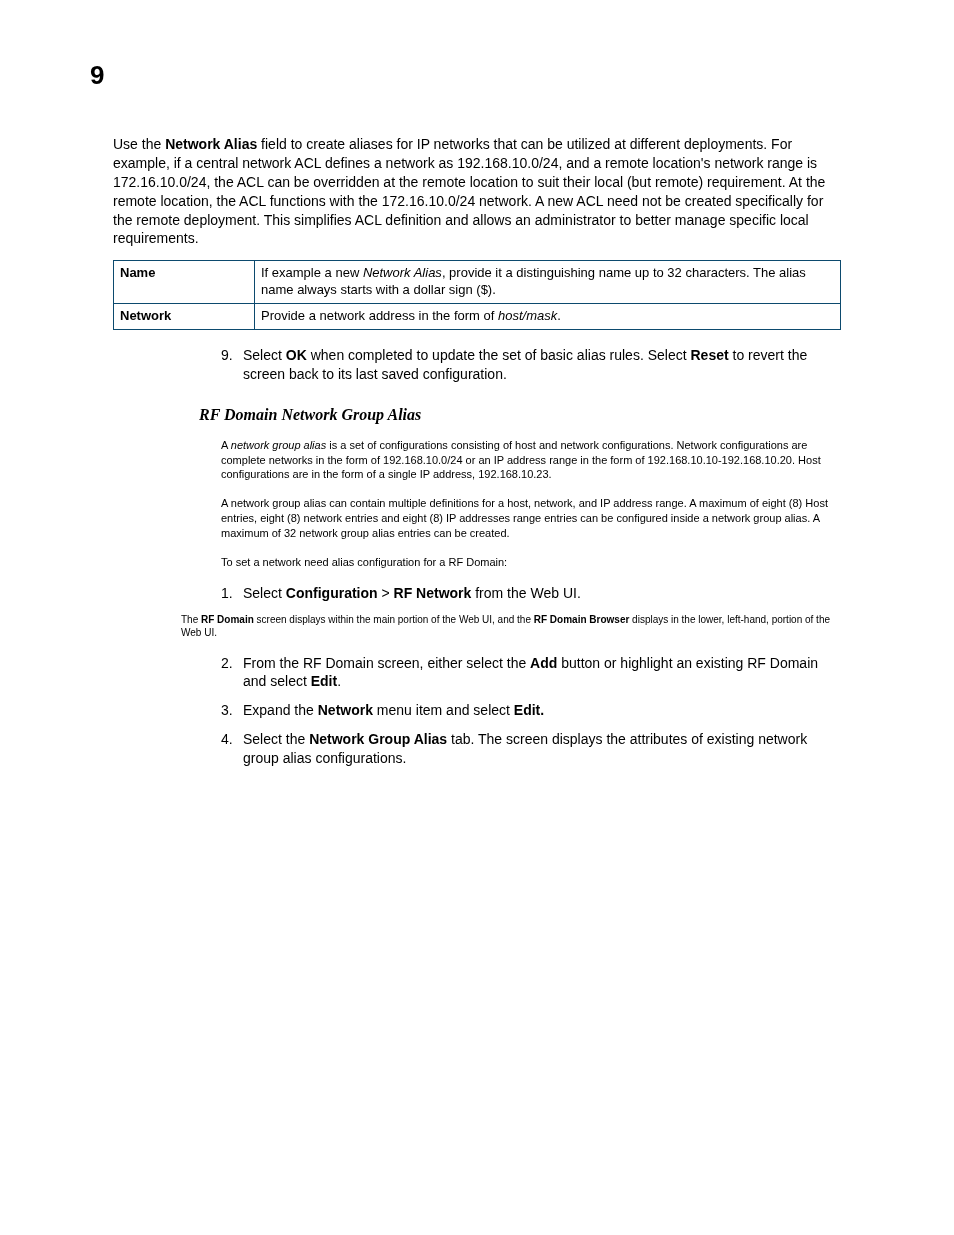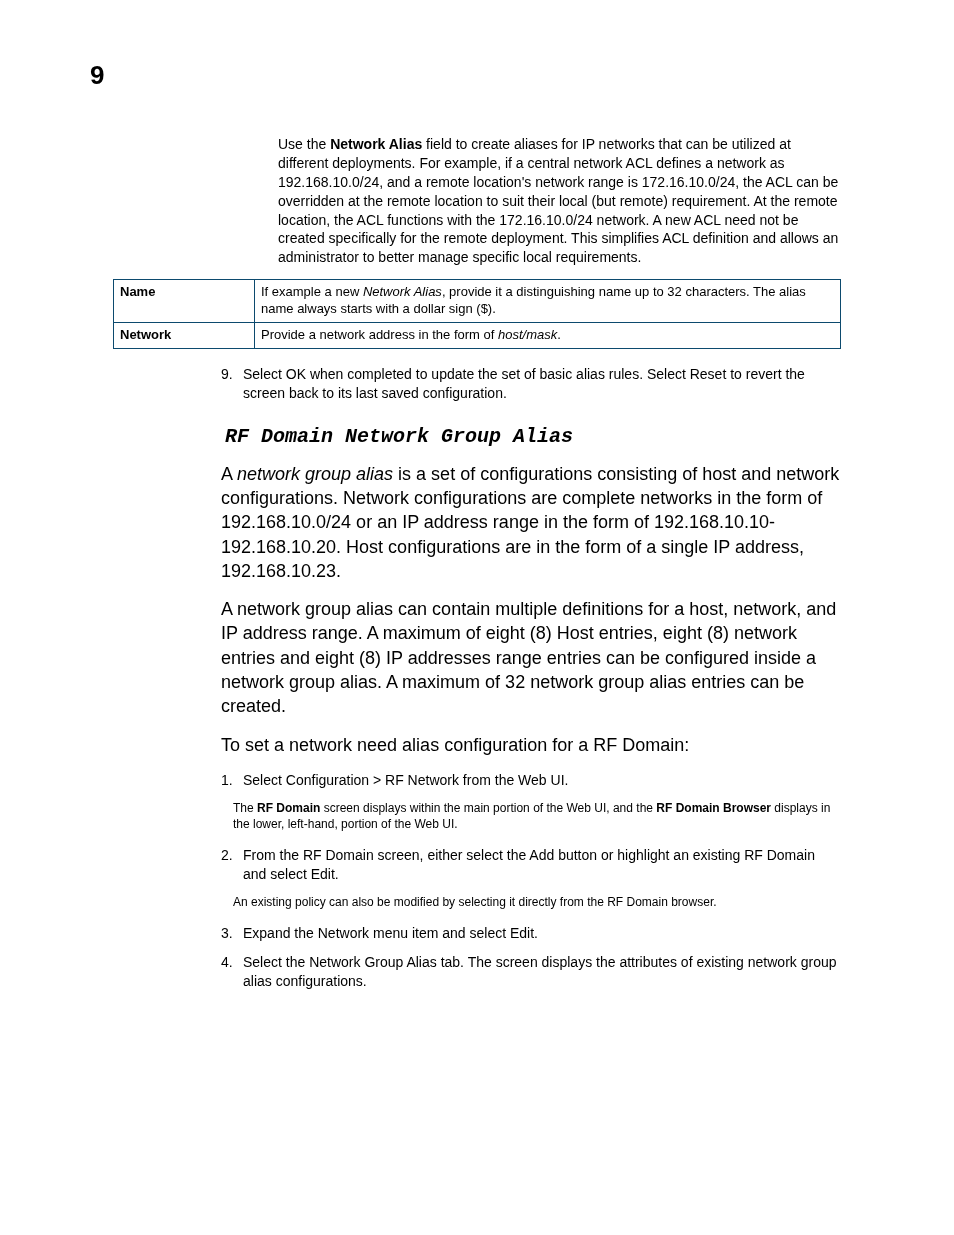--- a/index.html
+++ b/index.html
@@ -20,21 +20,20 @@
     font-weight: bold;
     font-family: Arial, sans-serif;
   }
   .content {
     position: absolute;
     top: 135px;
     left: 113px;
     width: 728px;
   }
   .intro-para {
-    margin-left: 165px;
     font-size: 14px;
     line-height: 1.35;
     margin-bottom: 12px;
   }
   .intro-para .bold { font-weight: bold; }
   table.defs {
     border-collapse: collapse;
     width: 100%;
     margin-top: 8px;
     margin-bottom: 16px;
@@ -58,40 +57,40 @@
   }
   .step-line {
     display: flex;
     margin-bottom: 10px;
   }
   .step-num {
     width: 22px;
     flex-shrink: 0;
   }
   .step-body { flex: 1; }
-  .step-body .bold { font-weight: normal; }
+  .step-body .bold { font-weight: bold; }
   .sub-indent {
-    margin-left: 120px;
-    font-size: 12px;
+    margin-left: 68px;
+    font-size: 10px;
     line-height: 1.35;
     margin-bottom: 14px;
   }
   .sub-indent .bold { font-weight: bold; }
   .section-heading {
-    margin-left: 112px;
-    font-family: Liberation Mono, monospace;
+    margin-left: 86px;
+    font-family: Liberation Serif, serif;
     font-style: italic;
     font-weight: bold;
-    font-size: 20px;
+    font-size: 16px;
     margin-top: 22px;
     margin-bottom: 14px;
   }
   .body-para {
     margin-left: 108px;
-    font-size: 18px;
+    font-size: 11px;
     line-height: 1.35;
     margin-bottom: 14px;
   }
   .body-para .italic { font-style: italic; }
 </style>
 </head>
 <body>
 
 <div class="page-number">9</div>
 
@@ -152,21 +151,20 @@
 
   <div class="step-list">
     <div class="step-line">
       <div class="step-num">2.</div>
       <div class="step-body">
         <span>From the RF Domain screen, either select the </span><span class="bold">Add</span><span> button or highlight an existing RF Domain and select </span><span class="bold">Edit</span><span>.</span>
       </div>
     </div>
   </div>
 
-  <div class="sub-indent">An existing policy can also be modified by selecting it directly from the RF Domain browser.</div>
 
   <div class="step-list">
     <div class="step-line">
       <div class="step-num">3.</div>
       <div class="step-body">
         <span>Expand the </span><span class="bold">Network</span><span> menu item and select </span><span class="bold">Edit.</span><span></span>
       </div>
     </div>
   </div>
 

